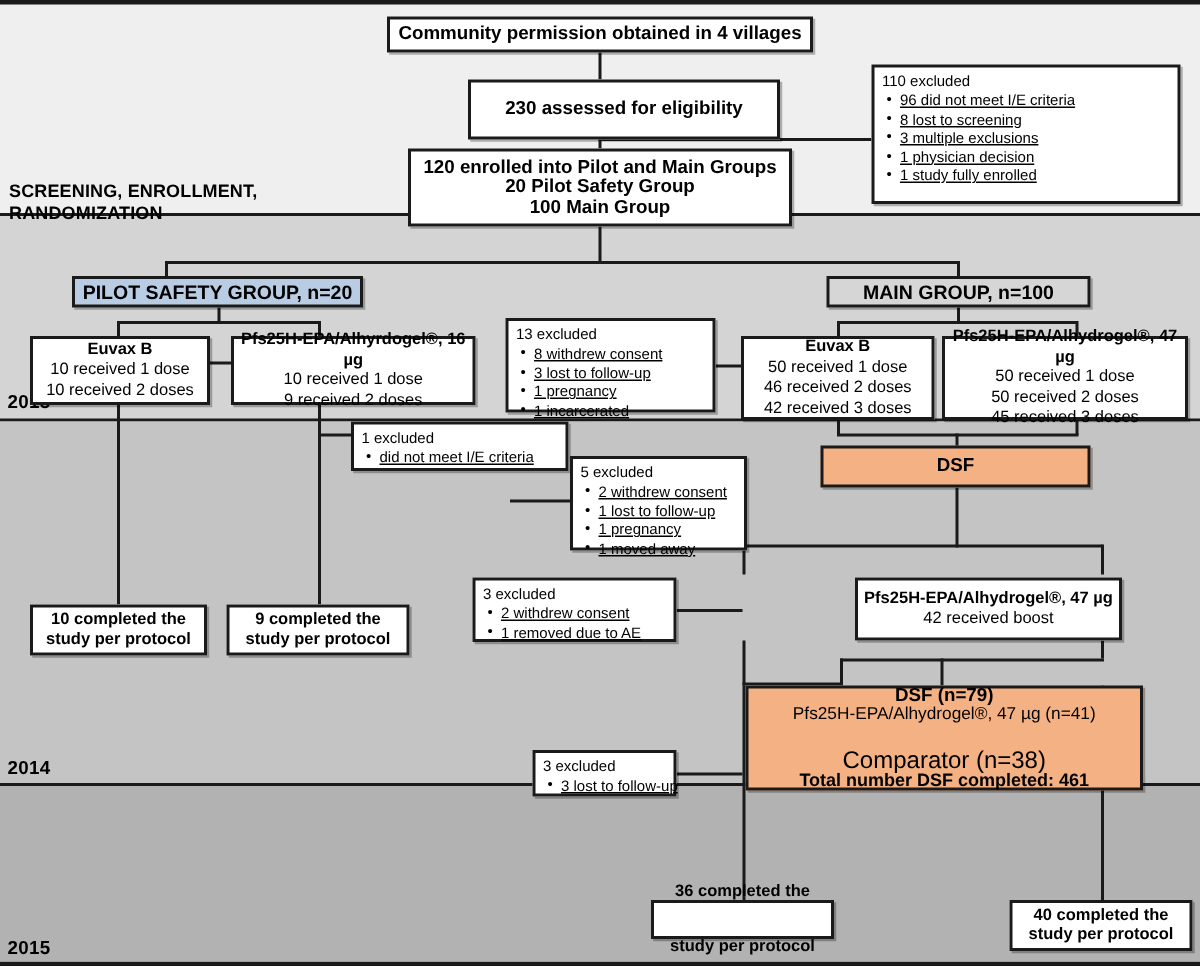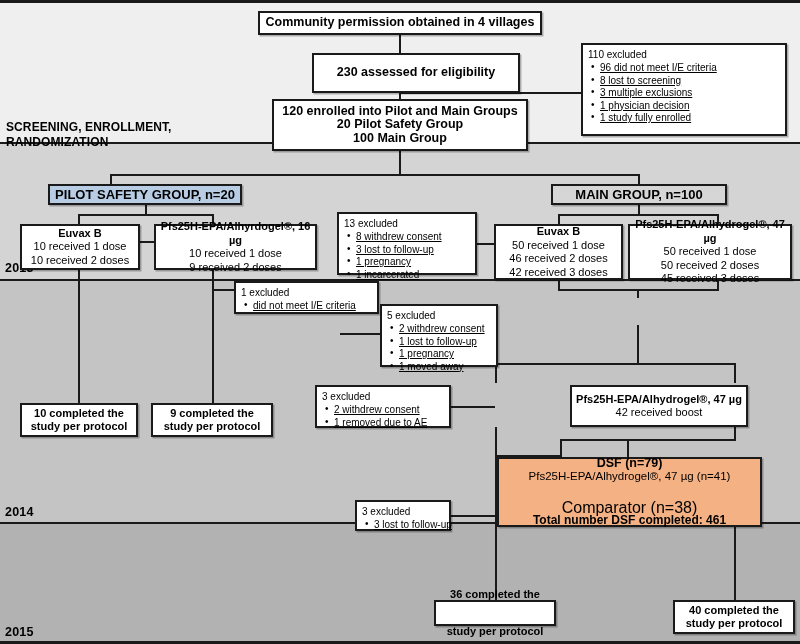--- a/index.html
+++ b/index.html
@@ -196,20 +196,23 @@
     <span class="ln2">45 received 3 doses</span>
   </div>
 
   <div class="exb" style="left:234px;top:278px;width:145px;height:33px;">
     <div class="eh">1 excluded</div>
     <ul>
       <li>did not meet I/E criteria</li>
     </ul>
   </div>
 
+  <div class="bx orange big" style="left:547px;top:294px;width:180px;height:28px;">
+    <span class="ttl">DSF</span>
+  </div>
 
   <div class="exb" style="left:380px;top:301px;width:118px;height:63px;">
     <div class="eh">5 excluded</div>
     <ul>
       <li>2 withdrew consent</li>
       <li>1 lost to follow-up</li>
       <li>1 pregnancy</li>
       <li>1 moved away</li>
     </ul>
   </div>

